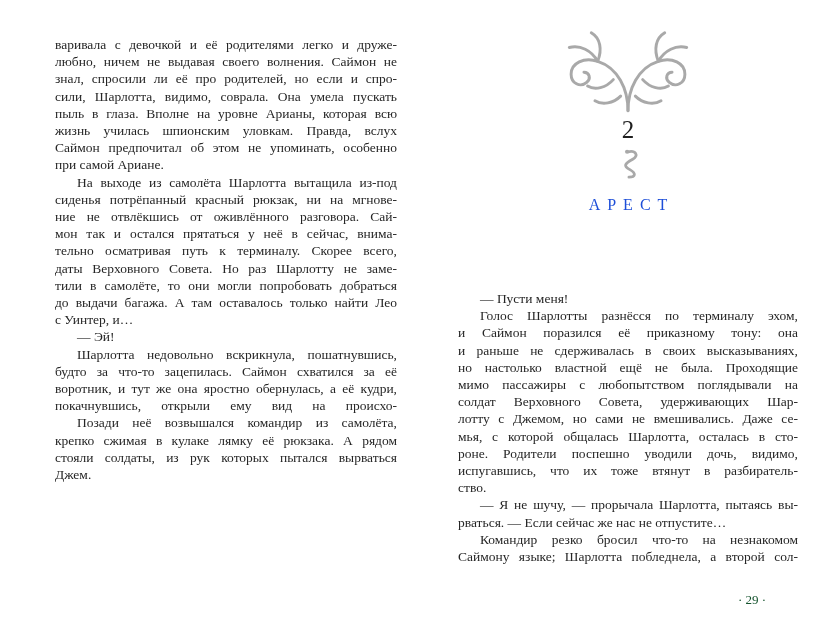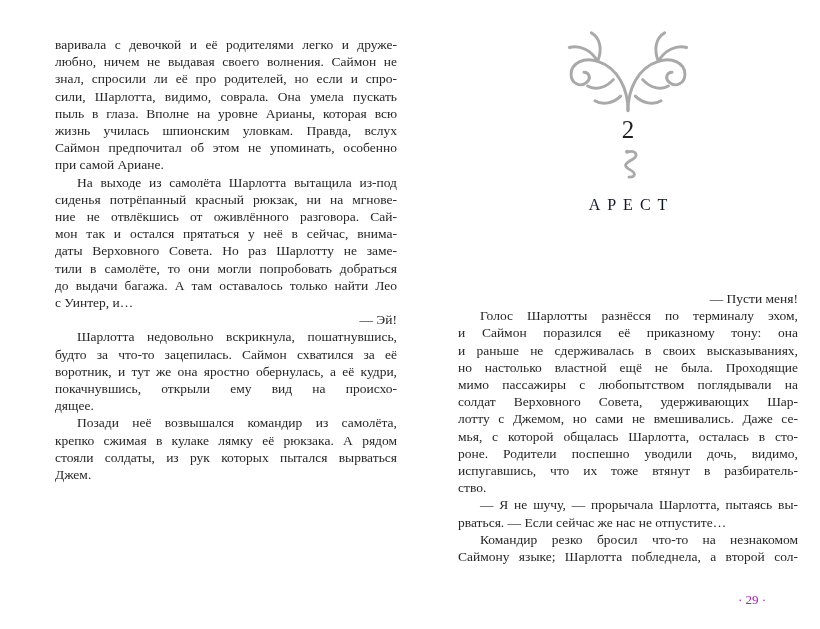--- a/index.html
+++ b/index.html
@@ -23,21 +23,20 @@
     font-size:13.5px;
     line-height:17.2px;
     white-space:normal;
   }
   .line.j{
     text-align:justify;
     text-align-last:justify;
   }
   .line.ind{
     padding-left:22px;
-    text-align:right;
   }
   .chapter-header{
     position:absolute;left:458px;top:26px;width:340px;
     text-align:center;
   }
   .orn{
     color:var(--ornament-color,#a9a9a9);
     display:block;margin:0 auto;
   }
   .chnum{
@@ -45,27 +44,27 @@
     line-height:28px;
     margin-top:2px;
     color:#1f1f1f;
   }
   .snake-wrap{margin-top:4px;}
   .chtitle{
     margin-top:16px;
     font-size:16px;
     letter-spacing:7px;
     text-indent:7px; 
-    color:#0f172a;
+    color:#1d4ed8;
   }
   .pagenum{
     position:absolute;left:692px;top:592px;width:120px;
     text-align:center;
     font-size:13px;
-    color:#a21caf;
+    color:#14532d;
   }
 </style>
 </head>
 <body>
 
 <div class="spread">
 
   <div class="left-text">
       <div class="para">
         <div class="line j">варивала с девочкой и её родителями легко и друже-</div>
@@ -75,34 +74,34 @@
         <div class="line j">пыль в глаза. Вполне на уровне Арианы, которая всю</div>
         <div class="line j">жизнь училась шпионским уловкам. Правда, вслух</div>
         <div class="line j">Саймон предпочитал об этом не упоминать, особенно</div>
         <div class="line">при самой Ариане.</div>
       </div>
       <div class="para">
         <div class="line j ind">На выходе из самолёта Шарлотта вытащила из-под</div>
         <div class="line j">сиденья потрёпанный красный рюкзак, ни на мгнове-</div>
         <div class="line j">ние не отвлёкшись от оживлённого разговора. Сай-</div>
         <div class="line j">мон так и остался прятаться у неё в сейчас, внима-</div>
+        <div class="line j">тельно осматривая путь к терминалу. Скорее всего,</div>
         <div class="line j">даты Верховного Совета. Но раз Шарлотту не заме-</div>
         <div class="line j">тили в самолёте, то они могли попробовать добраться</div>
         <div class="line j">до выдачи багажа. А там оставалось только найти Лео</div>
         <div class="line">с Уинтер, и…</div>
       </div>
       <div class="para">
         <div class="line ind">— Эй!</div>
       </div>
       <div class="para">
         <div class="line j ind">Шарлотта недовольно вскрикнула, пошатнувшись,</div>
         <div class="line j">будто за что-то зацепилась. Саймон схватился за её</div>
         <div class="line j">воротник, и тут же она яростно обернулась, а её кудри,</div>
         <div class="line j">покачнувшись, открыли ему вид на происхо-</div>
-        <div class="line">дящее.</div>
       </div>
       <div class="para">
         <div class="line j ind">Позади неё возвышался командир из самолёта,</div>
         <div class="line j">крепко сжимая в кулаке лямку её рюкзака. А рядом</div>
         <div class="line j">стояли солдаты, из рук которых пытался вырваться</div>
         <div class="line">Джем.</div>
       </div>
     </div>
 
   <div class="chapter-header">

